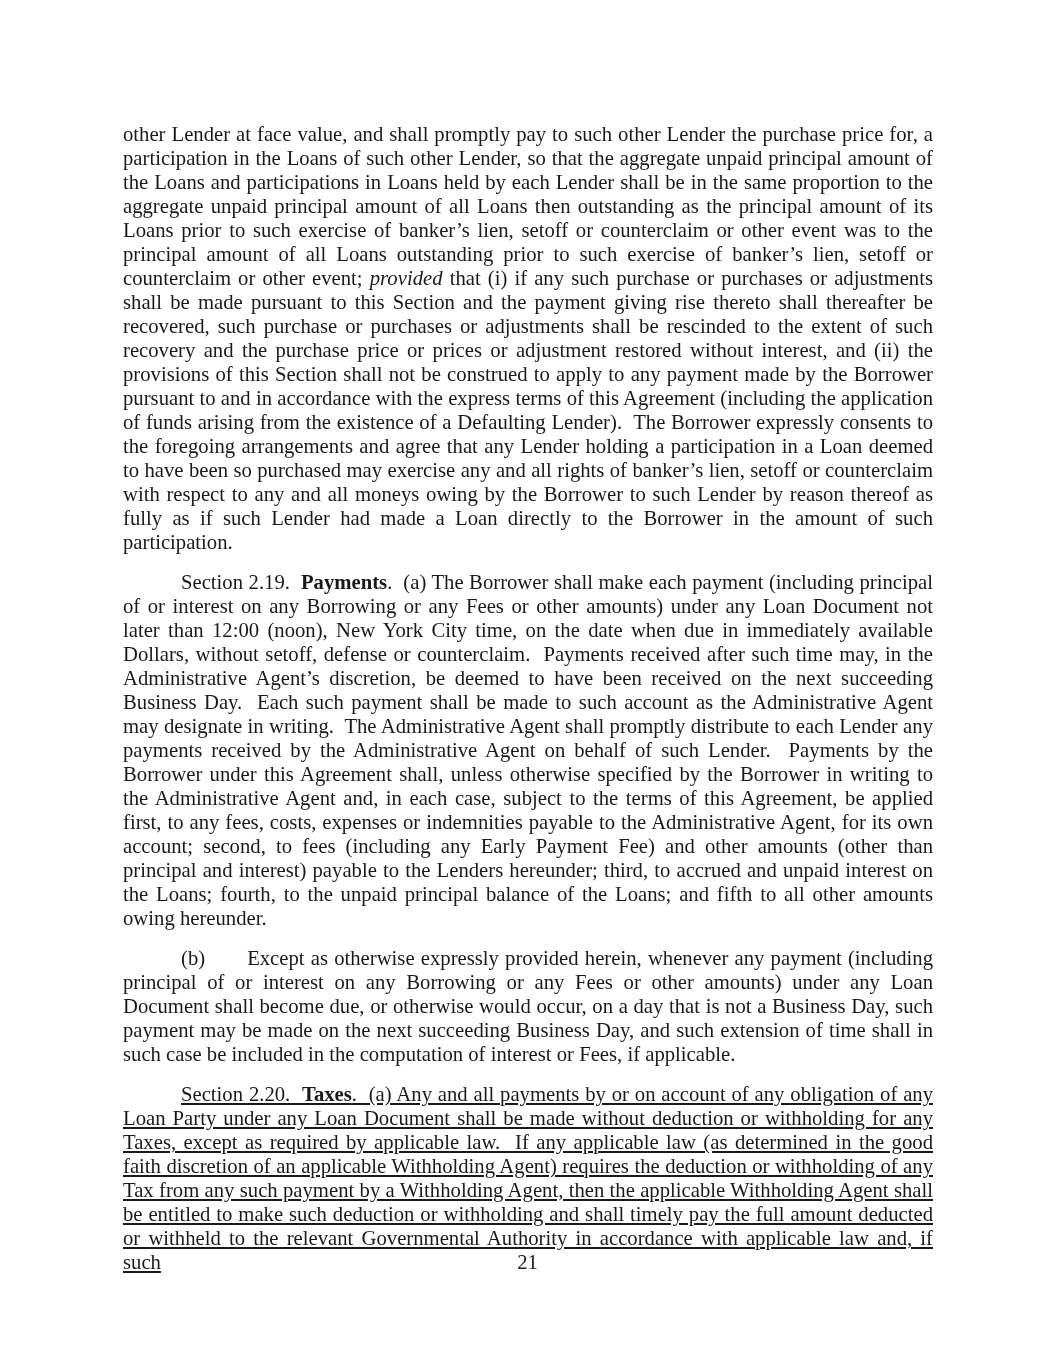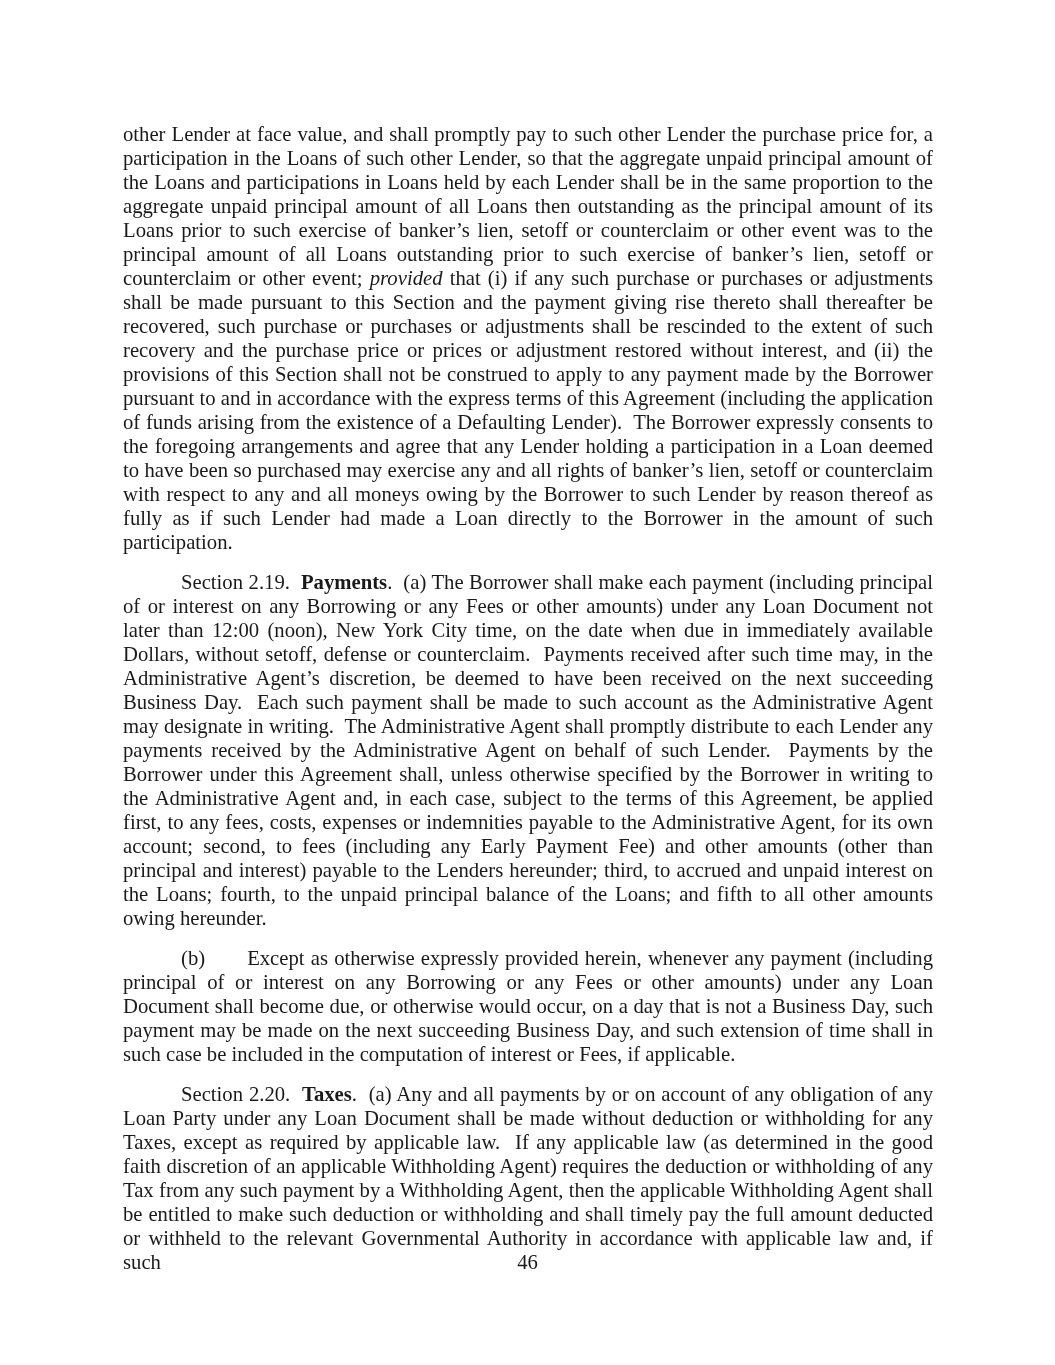--- a/index.html
+++ b/index.html
@@ -18,21 +18,21 @@
     left: 123px;
     top: 122px;
     width: 810px;
   }
   .para {
     font-size: 20.7px;
     line-height: 24px;
     text-align: justify;
     margin: 0 0 16px 0;
   }
-  .para:last-child { margin-bottom: 8px; }
+  .para:last-child { margin-bottom: 8px; text-decoration: underline; }
   .para.indent { text-indent: 58px; }
   .bold { font-weight: bold; }
   .italic { font-style: italic; }
   .underline { }
   .tab { display: inline-block; width: 42px; }
   .footer {
     position: absolute;
     top: 1250px;
     left: 0;
     width: 100%;
@@ -44,14 +44,14 @@
 </head>
 <body>
 
 <div class="page">
   <div class="body-text">
       <p class="para"><span>other Lender at face value, and shall promptly pay to such other Lender the purchase price for, a participation in the Loans of such other Lender, so that the aggregate unpaid principal amount of the Loans and participations in Loans held by each Lender shall be in the same proportion to the aggregate unpaid principal amount of all Loans then outstanding as the principal amount of its Loans prior to such exercise of banker’s lien, setoff or counterclaim or other event was to the principal amount of all Loans outstanding prior to such exercise of banker’s lien, setoff or counterclaim or other event; </span><span class="italic">provided</span><span> that (i) if any such purchase or purchases or adjustments shall be made pursuant to this Section and the payment giving rise thereto shall thereafter be recovered, such purchase or purchases or adjustments shall be rescinded to the extent of such recovery and the purchase price or prices or adjustment restored without interest, and (ii) the provisions of this Section shall not be construed to apply to any payment made by the Borrower pursuant to and in accordance with the express terms of this Agreement (including the application of funds arising from the existence of a Defaulting Lender).&nbsp; The Borrower expressly consents to the foregoing arrangements and agree that any Lender holding a participation in a Loan deemed to have been so purchased may exercise any and all rights of banker’s lien, setoff or counterclaim with respect to any and all moneys owing by the Borrower to such Lender by reason thereof as fully as if such Lender had made a Loan directly to the Borrower in the amount of such participation.</span></p>
       <p class="para indent"><span>Section 2.19.&nbsp; </span><span class="bold">Payments</span><span>.&nbsp; (a) The Borrower shall make each payment (including principal of or interest on any Borrowing or any Fees or other amounts) under any Loan Document not later than 12:00 (noon), New York City time, on the date when due in immediately available Dollars, without setoff, defense or counterclaim.&nbsp; Payments received after such time may, in the Administrative Agent’s discretion, be deemed to have been received on the next succeeding Business Day.&nbsp; Each such payment shall be made to such account as the Administrative Agent may designate in writing.&nbsp; The Administrative Agent shall promptly distribute to each Lender any payments received by the Administrative Agent on behalf of such Lender.&nbsp; Payments by the Borrower under this Agreement shall, unless otherwise specified by the Borrower in writing to the Administrative Agent and, in each case, subject to the terms of this Agreement, be applied </span><span class="underline">first</span><span>, to any fees, costs, expenses or indemnities payable to the Administrative Agent, for its own account; </span><span class="underline">second</span><span>, to fees (including any Early Payment Fee) and other amounts (other than principal and interest) payable to the Lenders hereunder; </span><span class="underline">third</span><span>, to accrued and unpaid interest on the Loans; </span><span class="underline">fourth</span><span>, to the unpaid principal balance of the Loans; and </span><span class="underline">fifth</span><span> to all other amounts owing hereunder.</span></p>
       <p class="para indent"><span>(b)</span><span class="tab"></span><span>Except as otherwise expressly provided herein, whenever any payment (including principal of or interest on any Borrowing or any Fees or other amounts) under any Loan Document shall become due, or otherwise would occur, on a day that is not a Business Day, such payment may be made on the next succeeding Business Day, and such extension of time shall in such case be included in the computation of interest or Fees, if applicable.</span></p>
       <p class="para indent"><span>Section 2.20.&nbsp; </span><span class="bold">Taxes</span><span>.&nbsp; (a) Any and all payments by or on account of any obligation of any Loan Party under any Loan Document shall be made without deduction or withholding for any Taxes, except as required by applicable law.&nbsp; If any applicable law (as determined in the good faith discretion of an applicable Withholding Agent) requires the deduction or withholding of any Tax from any such payment by a Withholding Agent, then the applicable Withholding Agent shall be entitled to make such deduction or withholding and shall timely pay the full amount deducted or withheld to the relevant Governmental Authority in accordance with applicable law and, if such</span></p>
     </div>
-  <div class="footer">46</div>
+  <div class="footer">21</div>
 </div>
 
 </body></html>

